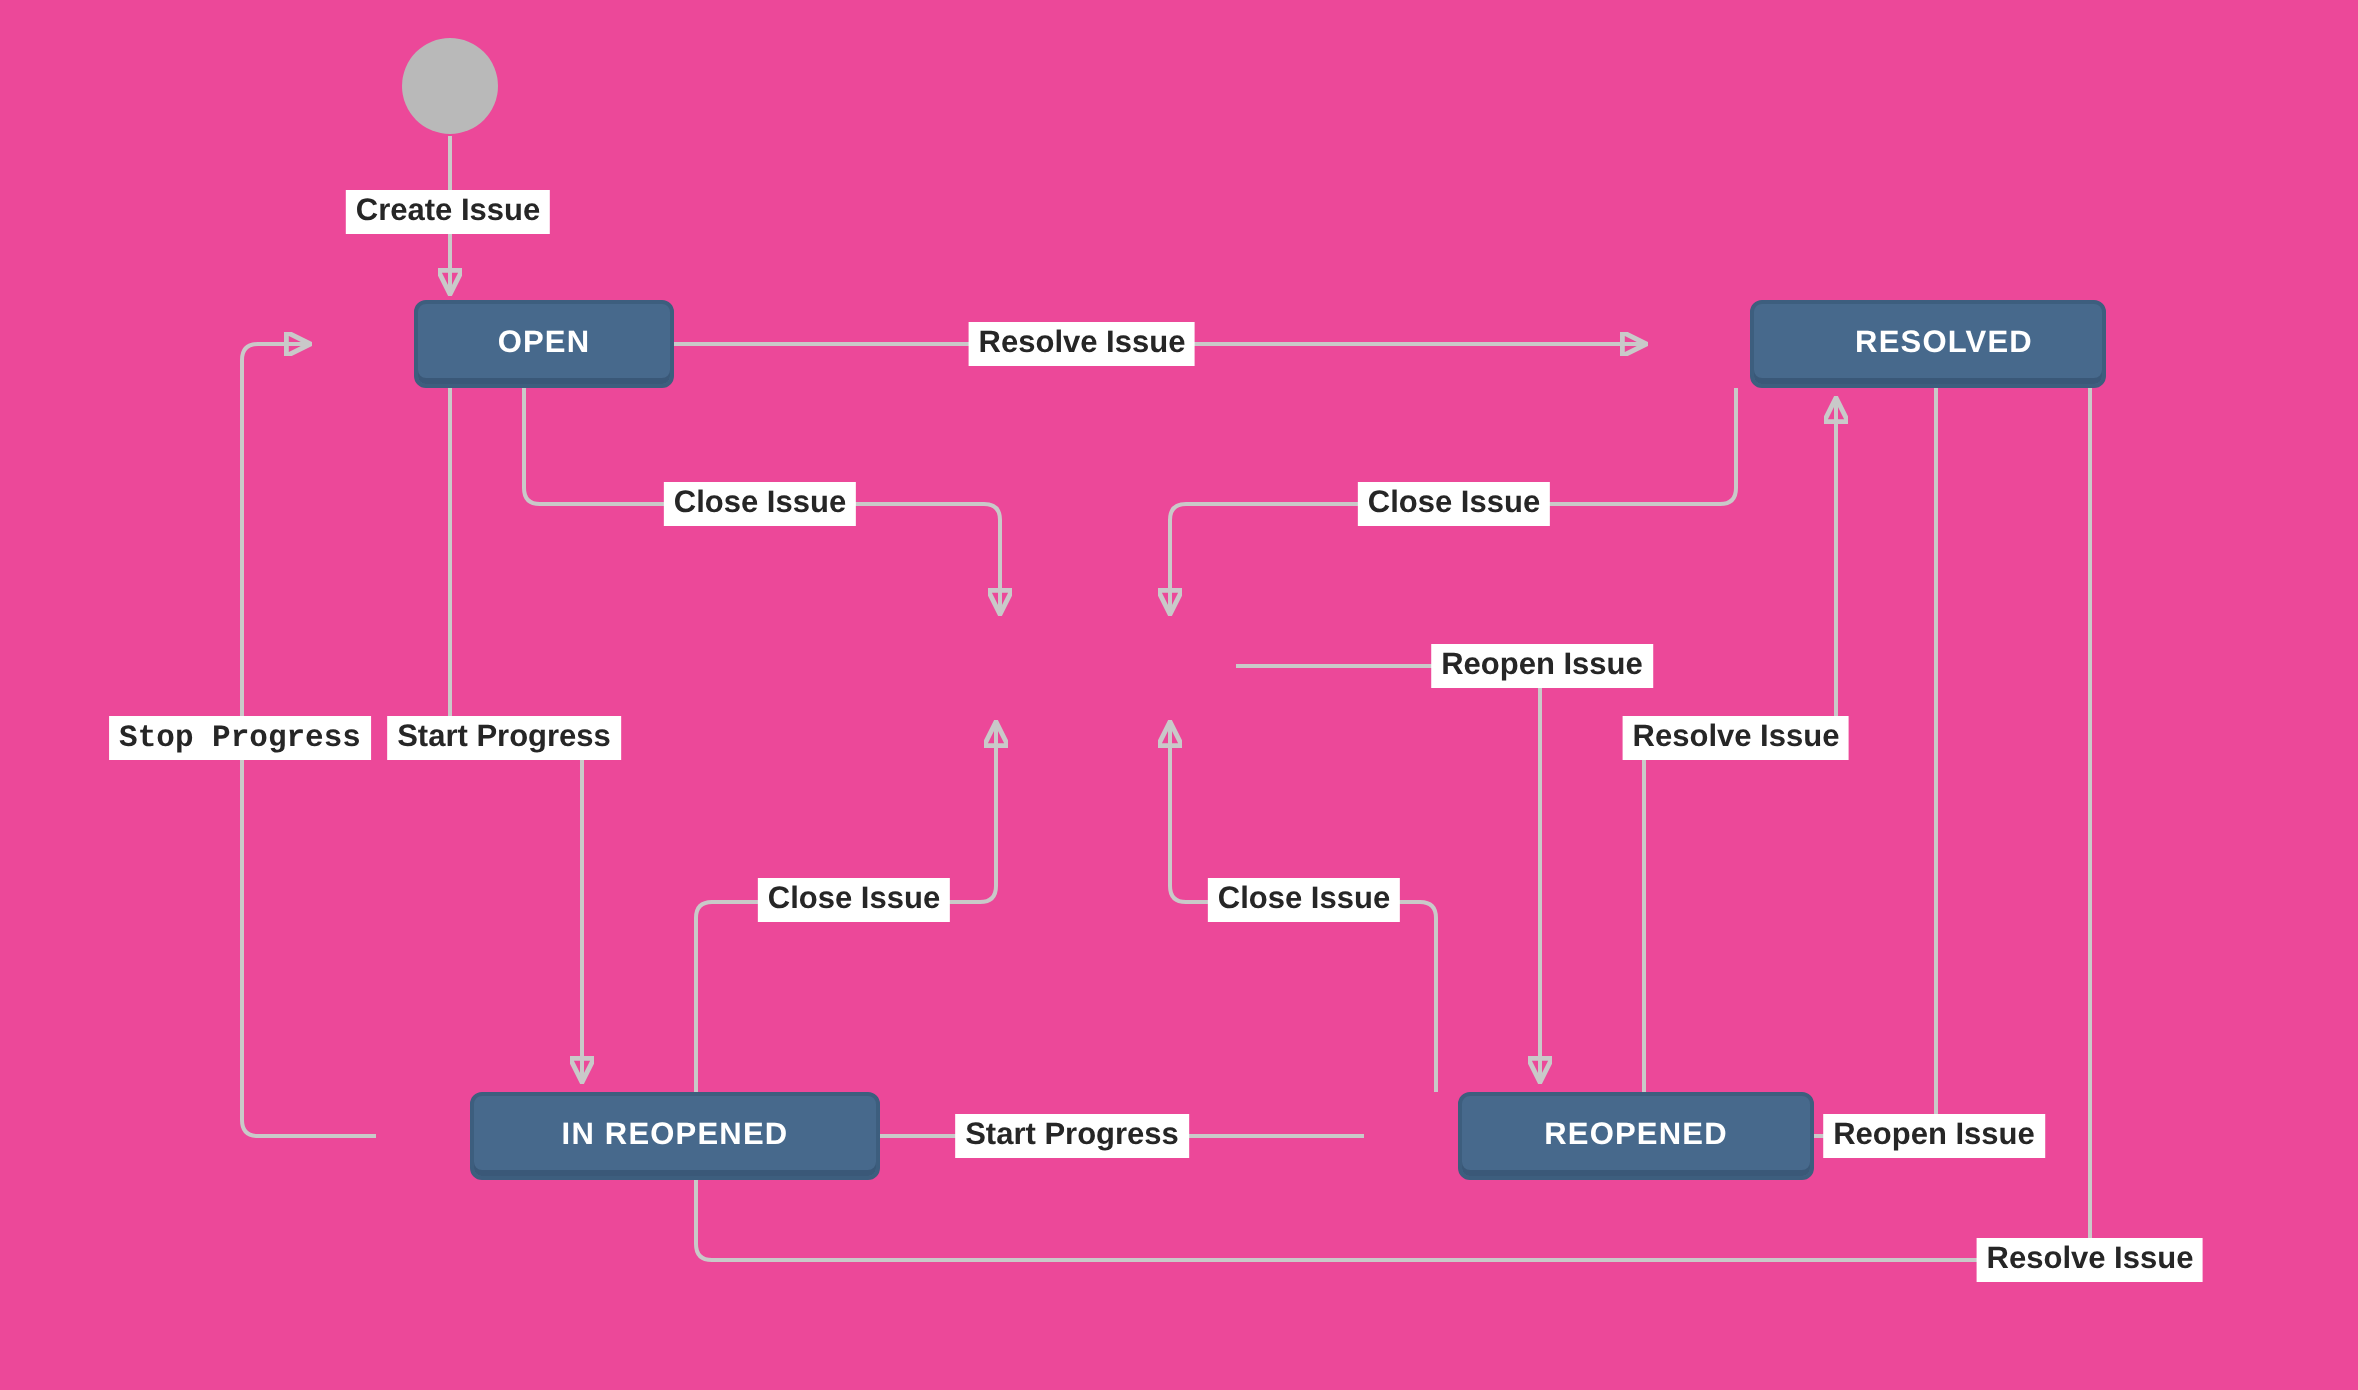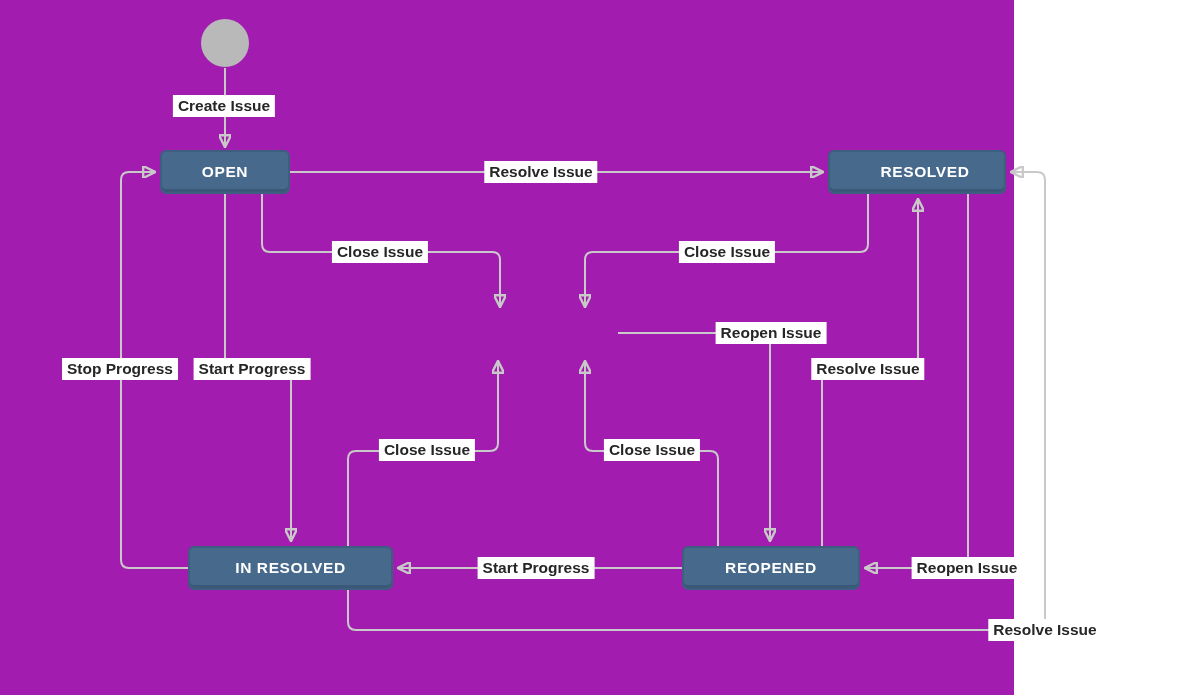--- a/index.html
+++ b/index.html
@@ -1,27 +1,27 @@
 <!DOCTYPE html>
 <html><head>
 <meta charset="utf-8">
 <style>
   * { margin: 0; padding: 0; box-sizing: border-box; }
   html, body { width: 1179px; height: 695px; background: #ffffff; overflow: hidden;
     font-family: "Liberation Sans", sans-serif; }
-  .stage { position: relative; width: 1014px; height: 695px; background: #a21caf; }
+  .stage { position: relative; width: 1179px; height: 695px; background: #ec4899; }
   svg.wires { position: absolute; left: 0; top: 0; z-index: 1; }
   svg.wires path { fill: none; stroke: #c9c9c9; stroke-width: 2; }
   .start-node { position: absolute; left: 201px; top: 19px; width: 48px; height: 48px;
     border-radius: 50%; background: #b9b9b9; z-index: 3; }
   .node { position: absolute; height: 44px; z-index: 3;
     background: #47698c; border: 2px solid #3d5e7e; border-radius: 6px;
     box-shadow: inset 0 -3px 0 rgba(20,40,60,0.25);
     display: flex; align-items: center; justify-content: center;
-    color: #ffffff; font-weight: bold; font-size: 15.5px; letter-spacing: 0.6px; }
+    color: #ffffff; font-weight: bold; font-size: 15.5px; letter-spacing: 0.6px; margin-left: 47px; }
   .node-open        { left: 160px; top: 150px; width: 130px; }
   .node-resolved    { left: 828px; top: 150px; width: 178px; padding-left: 16px; }
   .node-closed      { left: 467px; top: 312px; width: 151px; }
   .node-in-progress { left: 188px; top: 546px; width: 205px; }
   .node-reopened    { left: 682px; top: 546px; width: 178px; }
   .tlabel { position: absolute; z-index: 2; transform: translate(-50%, -50%);
     background: #ffffff; padding: 2px 5px; white-space: nowrap;
     color: #262626; font-weight: bold; font-size: 15.5px; }
 </style>
 </head>
@@ -49,27 +49,27 @@
     <path d="M968,194 L968,560 Q968,568 960,568 L866,568" marker-end="url(#arrow)"></path>
     <path d="M348,590 L348,622 Q348,630 356,630 L1037,630 Q1045,630 1045,622 L1045,180 Q1045,172 1037,172 L1012,172" marker-end="url(#arrow)"></path>
   </svg>
 
   <span class="tlabel" style="left:224px; top:106px;">Create Issue</span>
   <span class="tlabel" style="left:541px; top:172px;">Resolve Issue</span>
   <span class="tlabel" style="left:380px; top:252px;">Close Issue</span>
   <span class="tlabel" style="left:727px; top:252px;">Close Issue</span>
   <span class="tlabel" style="left:771px; top:333px;">Reopen Issue</span>
   <span class="tlabel" style="left:868px; top:369px;">Resolve Issue</span>
-  <span class="tlabel" style="left:120px; top:369px;">Stop Progress</span>
+  <span class="tlabel" style="left:120px; top:369px;font-family:Liberation Mono, monospace;">Stop Progress</span>
   <span class="tlabel" style="left:252px; top:369px;">Start Progress</span>
   <span class="tlabel" style="left:427px; top:450px;">Close Issue</span>
   <span class="tlabel" style="left:652px; top:450px;">Close Issue</span>
   <span class="tlabel" style="left:536px; top:568px;">Start Progress</span>
   <span class="tlabel" style="left:967px; top:568px;">Reopen Issue</span>
   <span class="tlabel" style="left:1045px; top:630px;">Resolve Issue</span>
 
   <div class="start-node"></div>
   <div class="node node-open">OPEN</div>
   <div class="node node-resolved">RESOLVED</div>
-  <div class="node node-in-progress">IN RESOLVED</div>
+  <div class="node node-in-progress">IN REOPENED</div>
   <div class="node node-reopened">REOPENED</div>
 
 </div>
 
 </body></html>

